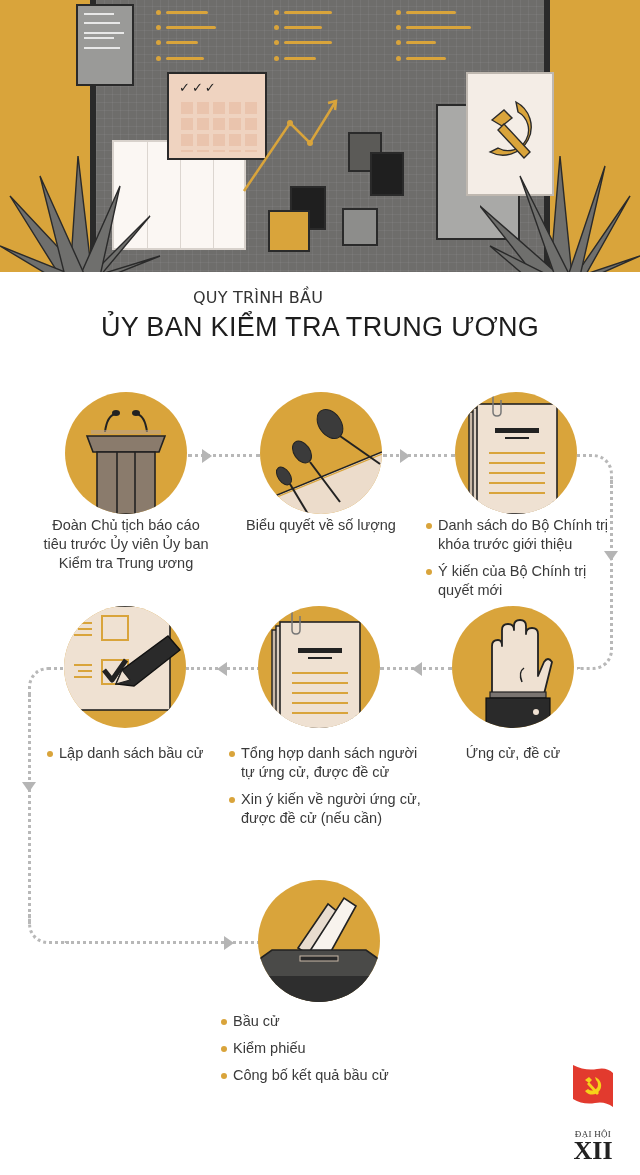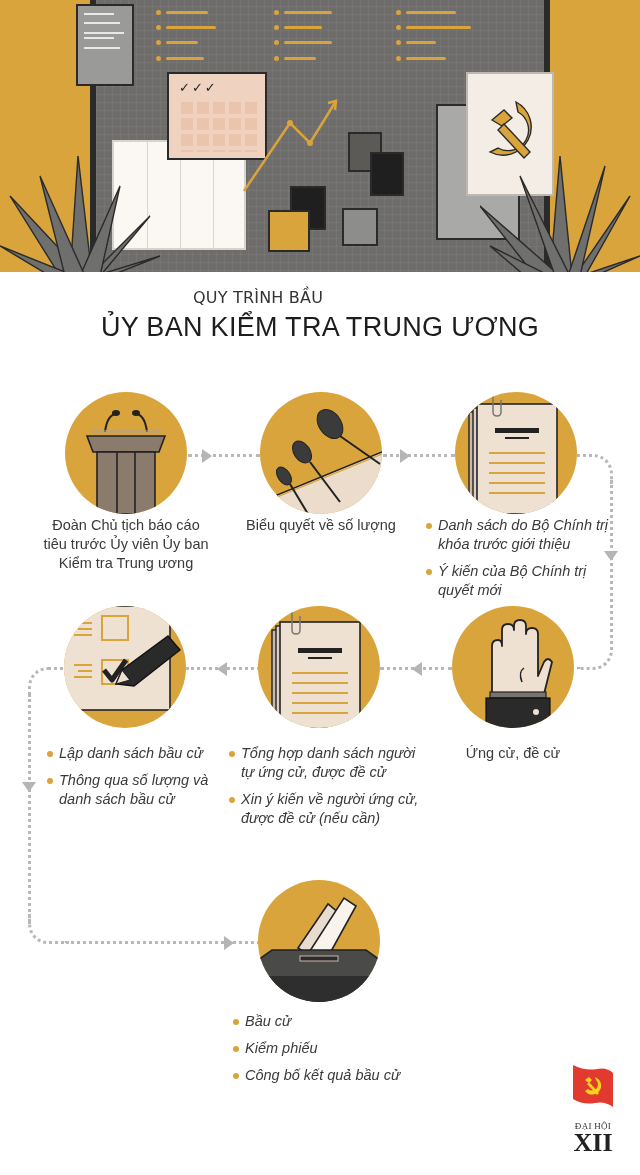--- a/index.html
+++ b/index.html
@@ -19,35 +19,35 @@
   
   .subtitle { position: absolute; top: 288px; left: 0; width: 516px; text-align: center; font-size: 16px; color: #333; letter-spacing: 0.2px; }
   .title { position: absolute; top: 312px; left: 0; width: 640px; text-align: center; font-family: "Liberation Sans", sans-serif; font-weight: normal; font-size: 27px; color: #1d1d1d; letter-spacing: 0.3px; }
 
   
   .circle { position: absolute; width: 122px; height: 122px; border-radius: 50%; background: #d9a43b; overflow: hidden; }
   .circle svg { position: absolute; left: 0; top: 0; width: 122px; height: 122px; }
 
   .caption { position: absolute; font-family: "Liberation Sans", sans-serif; font-size: 14.5px; line-height: 19px; color: #3a3a3a; }
   .caption.center { text-align: center; }
-  .bullets { position: absolute; list-style: none; font-family: "Liberation Sans", sans-serif; font-size: 14.5px; line-height: 19px; color: #3a3a3a; font-style: italic; }
+  .bullets { position: absolute; list-style: none; font-family: "Liberation Sans", sans-serif; font-size: 14.5px; line-height: 19px; color: #3a3a3a; }
   .bullets li { position: relative; padding-left: 13px; margin-bottom: 8px; }
   .bullets li::before { content: ""; position: absolute; left: 1px; top: 7px; width: 6px; height: 6px; border-radius: 50%; background: #d9a43b; }
 
   
   .hdots { position: absolute; height: 0; border-top: 3px dotted #b8b8b8; }
   .vdots { position: absolute; width: 0; border-left: 3px dotted #b8b8b8; }
   .corner { position: absolute; border: 3px dotted #b8b8b8; }
   .arrow-r { position: absolute; width: 0; height: 0; border-top: 7px solid transparent; border-bottom: 7px solid transparent; border-left: 10px solid #b5b5b5; }
   .arrow-l { position: absolute; width: 0; height: 0; border-top: 7px solid transparent; border-bottom: 7px solid transparent; border-right: 10px solid #b5b5b5; }
   .arrow-d { position: absolute; width: 0; height: 0; border-left: 7px solid transparent; border-right: 7px solid transparent; border-top: 10px solid #b5b5b5; }
 
   
   .logo { position: absolute; left: 566px; top: 1063px; width: 54px; text-align: center; }
-  .logo-label { font-family: "Liberation Serif", serif; font-size: 9px; color: #333; margin-top: 6px; letter-spacing: 0.3px; }
+  .logo-label { font-family: "Liberation Serif", serif; font-size: 9px; color: #333; margin-top: 14px; letter-spacing: 0.3px; }
   .logo-num { font-family: "Liberation Serif", serif; font-weight: bold; font-size: 26px; line-height: 24px; color: #222; }
 </style>
 </head>
 <body>
 
 <div class="hero">
   <div class="board">
 
     <div class="b-dot" style="left:60px;top:20px"></div>
       <div class="b-line" style="left:70px;top:21px;width:42px"></div>
@@ -268,33 +268,32 @@
     <rect x="10" y="58" width="18" height="2" fill="#d9a43b"></rect>
       <rect x="14" y="64" width="14" height="2" fill="#d9a43b"></rect>
       <rect x="10" y="70" width="18" height="2" fill="#d9a43b"></rect>
     <path d="M40 64 L48 74 L62 54" fill="none" stroke="#222" stroke-width="5" stroke-linejoin="round"></path>
     <path d="M52 78 L58 64 L104 30 L116 44 L70 80 Z" fill="#2a2a2a" stroke="#111" stroke-width="1.4"></path>
     <path d="M52 78 L58 64 L66 74 Z" fill="#efe1d2" stroke="#222" stroke-width="1.2"></path>
   </svg>
 </div>
 <ul class="bullets" style="left:46px;top:744px;width:175px;">
   <li>Lập danh sách bầu cử</li>
-  <li>Thông qua số lượng và danh sách bầu cử</li>
 </ul>
 
 <div class="circle" style="left:258px;top:880px;">
   <svg viewBox="0 0 122 122">
     <path d="M40 68 L70 24 L82 34 L56 78 Z" fill="#e8dccf" stroke="#222" stroke-width="1.6"></path>
     <path d="M50 74 L86 18 L98 26 L66 84 Z" fill="#f8f3ed" stroke="#222" stroke-width="1.6"></path>
     <path d="M0 80 L14 70 L108 70 L122 80 L122 122 L0 122 Z" fill="#4a4a48" stroke="#222" stroke-width="1.6"></path>
     <rect x="0" y="96" width="122" height="26" fill="#2e2e2e"></rect>
     <rect x="42" y="76" width="38" height="5" fill="#2a2a2a" stroke="#c9b9a8" stroke-width="1"></rect>
   </svg>
 </div>
-<ul class="bullets" style="left:232px;top:1012px;width:220px;">
+<ul class="bullets" style="left:220px;top:1012px;width:220px;">
   <li>Bầu cử</li>
   <li>Kiểm phiếu</li>
   <li>Công bố kết quả bầu cử</li>
 </ul>
 
 <div class="logo">
   <svg width="44" height="48" viewBox="0 0 44 48">
     <path d="M2 2 Q14 8 26 6 Q36 4 42 10 L42 44 Q34 38 24 40 Q12 42 2 36 Z" fill="#e23a2e"></path>
     <path d="M24 14 A9 9 0 1 1 14 28 L17 26 A6 6 0 1 0 25 17 Z" fill="#f6d21a"></path>
     <path d="M14 17 L18 14 L21 17 L18 20 Z" fill="#f6d21a"></path>

